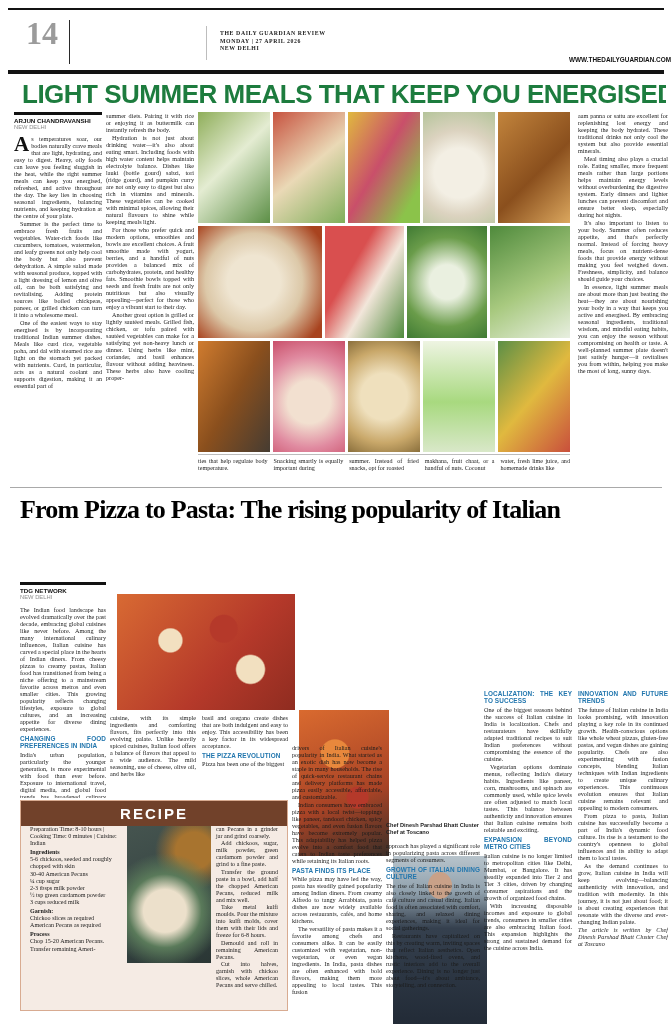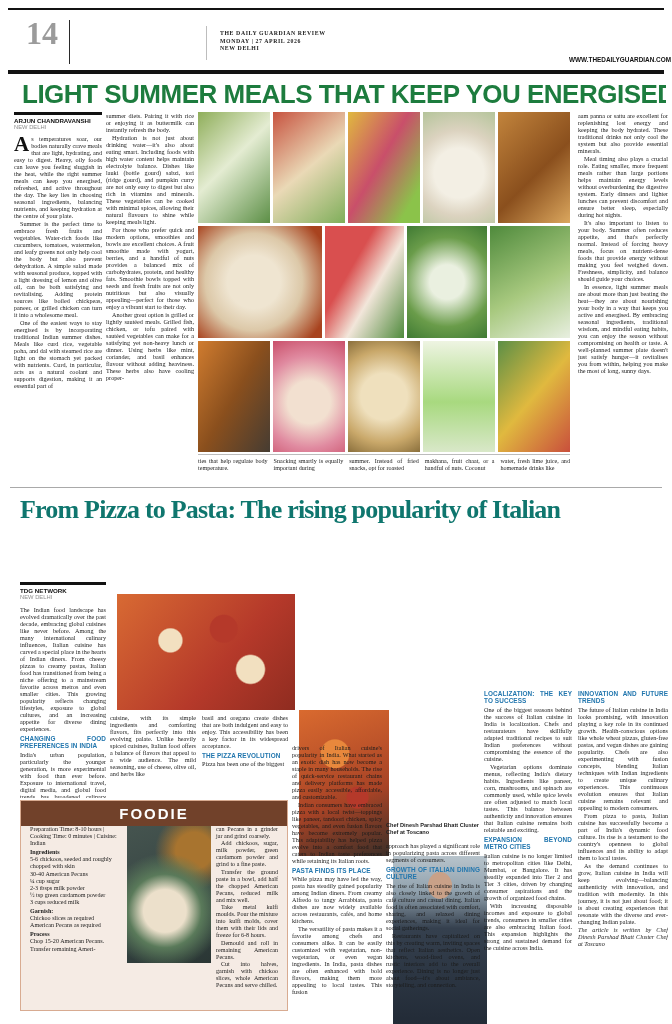--- a/index.html
+++ b/index.html
@@ -12,21 +12,21 @@
   .mh-div1{left:69px;top:20px;width:1px;height:44px;background:#2a2a2a;}
   .section-title{left:81px;top:22px;font:27px/30px "DejaVu Serif",serif;color:#121212;letter-spacing:2px;}
   .mh-div2{left:206px;top:26px;width:1px;height:34px;background:#bdbdbd;}
   .pub-info{left:220px;top:30px;font:bold 5.8px/7.6px "Liberation Serif",serif;color:#222;letter-spacing:.6px;}
   .website{right:8px;top:56px;font:bold 6.4px/7px "Liberation Sans",sans-serif;color:#111;}
   .thick-rule{left:8px;top:70px;width:656px;height:3.5px;background:#131313;}
   
   .headline1{left:22px;top:79px;width:644px;font:800 26px/30px "Liberation Sans",sans-serif;
              color:#1d7c3e;letter-spacing:-.5px;white-space:nowrap;overflow:hidden;}
   .headline2{left:20px;top:492px;width:644px;font:bold 26px/35px "Liberation Serif",serif;
-             color:#0f766e;letter-spacing:-.8px;}
+             color:#000000;letter-spacing:-.8px;}
   
   .col{position:absolute;font-size:6.2px;line-height:7px;text-align:justify;overflow:hidden;color:#1c1c1c;}
   .col p{margin:0 0 1px;text-indent:6px;}
   .col p.first,.col p.cont{text-indent:0;}
   .subhead{font:bold 6.4px/7.4px "Liberation Sans",sans-serif;color:#2176ae;margin:3px 0 1px;letter-spacing:.1px;}
   .byline-bar{height:2.5px;background:#111;margin-bottom:2px;}
   .byline-name{font:bold 6.2px/7px "Liberation Sans",sans-serif;color:#111;}
   .byline-city{font:5.8px/7px "Liberation Sans",sans-serif;color:#8d8d8d;margin-bottom:4px;}
   .dropcap{float:left;font:bold 21px/17px "Liberation Serif",serif;padding:1px 2px 0 0;color:#111;}
   .credit{font-style:italic;margin-top:2px;}
@@ -215,21 +215,21 @@
 
   <div class="col" style="left:578px;top:690px;width:90px;height:322px;">
     <div class="subhead" style="margin-top:0;">INNOVATION AND FUTURE TRENDS</div>
     <p class="cont">The future of Italian cuisine in India looks promising, with innovation playing a key role in its continued growth. Health-conscious options like whole wheat pizzas, gluten-free pastas, and vegan dishes are gaining popularity. Chefs are also experimenting with fusion concepts, blending Italian techniques with Indian ingredients to create unique culinary experiences. This continuous evolution ensures that Italian cuisine remains relevant and appealing to modern consumers.</p>
     <p>From pizza to pasta, Italian cuisine has successfully become a part of India's dynamic food culture. Its rise is a testament to the country's openness to global influences and its ability to adapt them to local tastes.</p>
     <p>As the demand continues to grow, Italian cuisine in India will keep evolving—balancing authenticity with innovation, and tradition with modernity. In this journey, it is not just about food; it is about creating experiences that resonate with the diverse and ever-changing Indian palate.</p>
     <p class="cont credit">The article is written by Chef Dinesh Parshad Bhatt Cluster Chef at Toscano</p>
   </div>
 
   <div class="abs recipe">
-    <div class="recipe-header">FOODIE</div>
+    <div class="recipe-header">RECIPE</div>
     <div class="recipe-cols">
       <div class="rleft">
         <div>Preparation Time: 8-10 hours | Cooking Time: 0 minutes | Cuisine: Indian</div>
         <div class="lbl">Ingredients</div>
         <div>5-6 chickoos, seeded and roughly chopped with skin</div>
         <div>30-40 American Pecans</div>
         <div>¼ cup sugar</div>
         <div>2-3 tbsps milk powder</div>
         <div>½ tsp green cardamom powder</div>
         <div>3 cups reduced milk</div>

